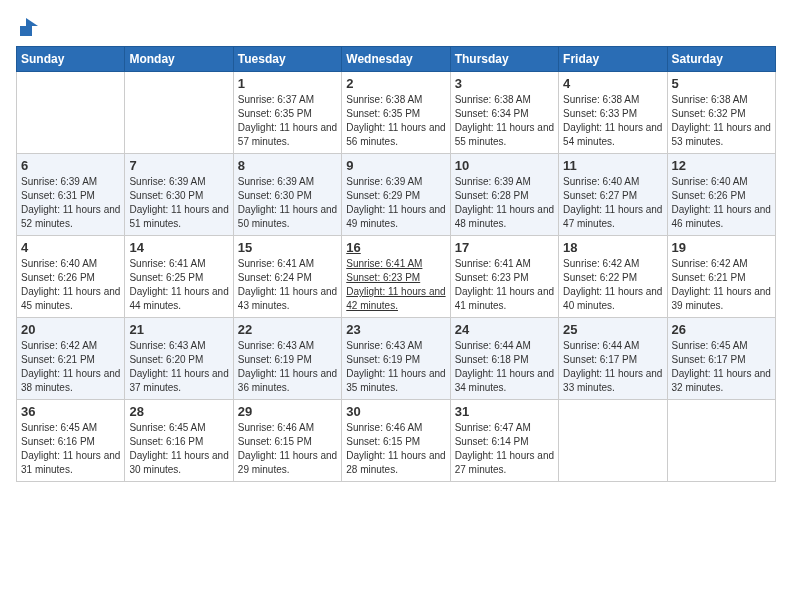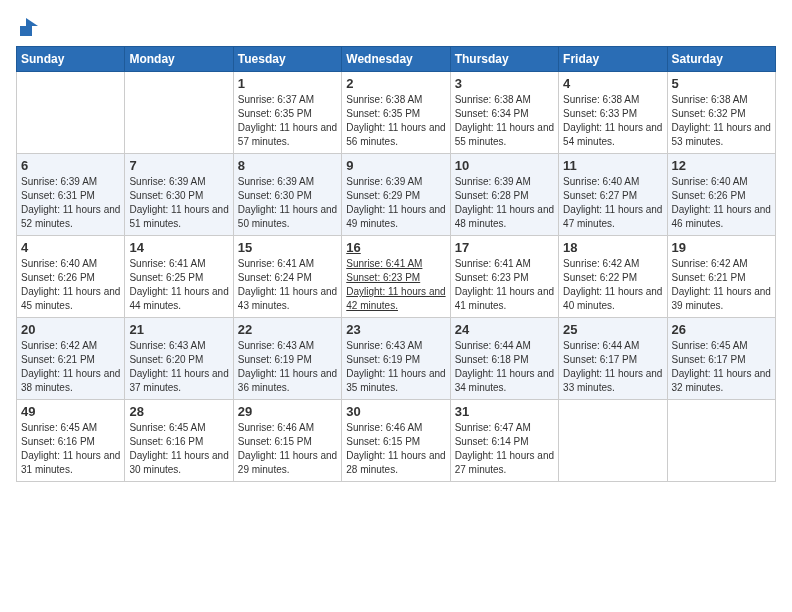--- a/index.html
+++ b/index.html
@@ -237,21 +237,21 @@
           <span class="day-num">25</span>
           <div class="day-info">Sunrise: 6:44 AM<br>Sunset: 6:17 PM<br>Daylight: 11 hours and 33 minutes.</div>
         </td>
         <td style="background-color: rgb(240, 244, 250);">
           <span class="day-num">26</span>
           <div class="day-info">Sunrise: 6:45 AM<br>Sunset: 6:17 PM<br>Daylight: 11 hours and 32 minutes.</div>
         </td>
       </tr>
       <tr style="background-color: rgb(255, 255, 255);">
         <td style="background-color: rgb(255, 255, 255);">
-          <span class="day-num">49</span>
+          <span class="day-num">36</span>
           <div class="day-info">Sunrise: 6:45 AM<br>Sunset: 6:16 PM<br>Daylight: 11 hours and 31 minutes.</div>
         </td>
         <td style="background-color: rgb(255, 255, 255);">
           <span class="day-num">28</span>
           <div class="day-info">Sunrise: 6:45 AM<br>Sunset: 6:16 PM<br>Daylight: 11 hours and 30 minutes.</div>
         </td>
         <td style="background-color: rgb(255, 255, 255);">
           <span class="day-num">29</span>
           <div class="day-info">Sunrise: 6:46 AM<br>Sunset: 6:15 PM<br>Daylight: 11 hours and 29 minutes.</div>
         </td>

